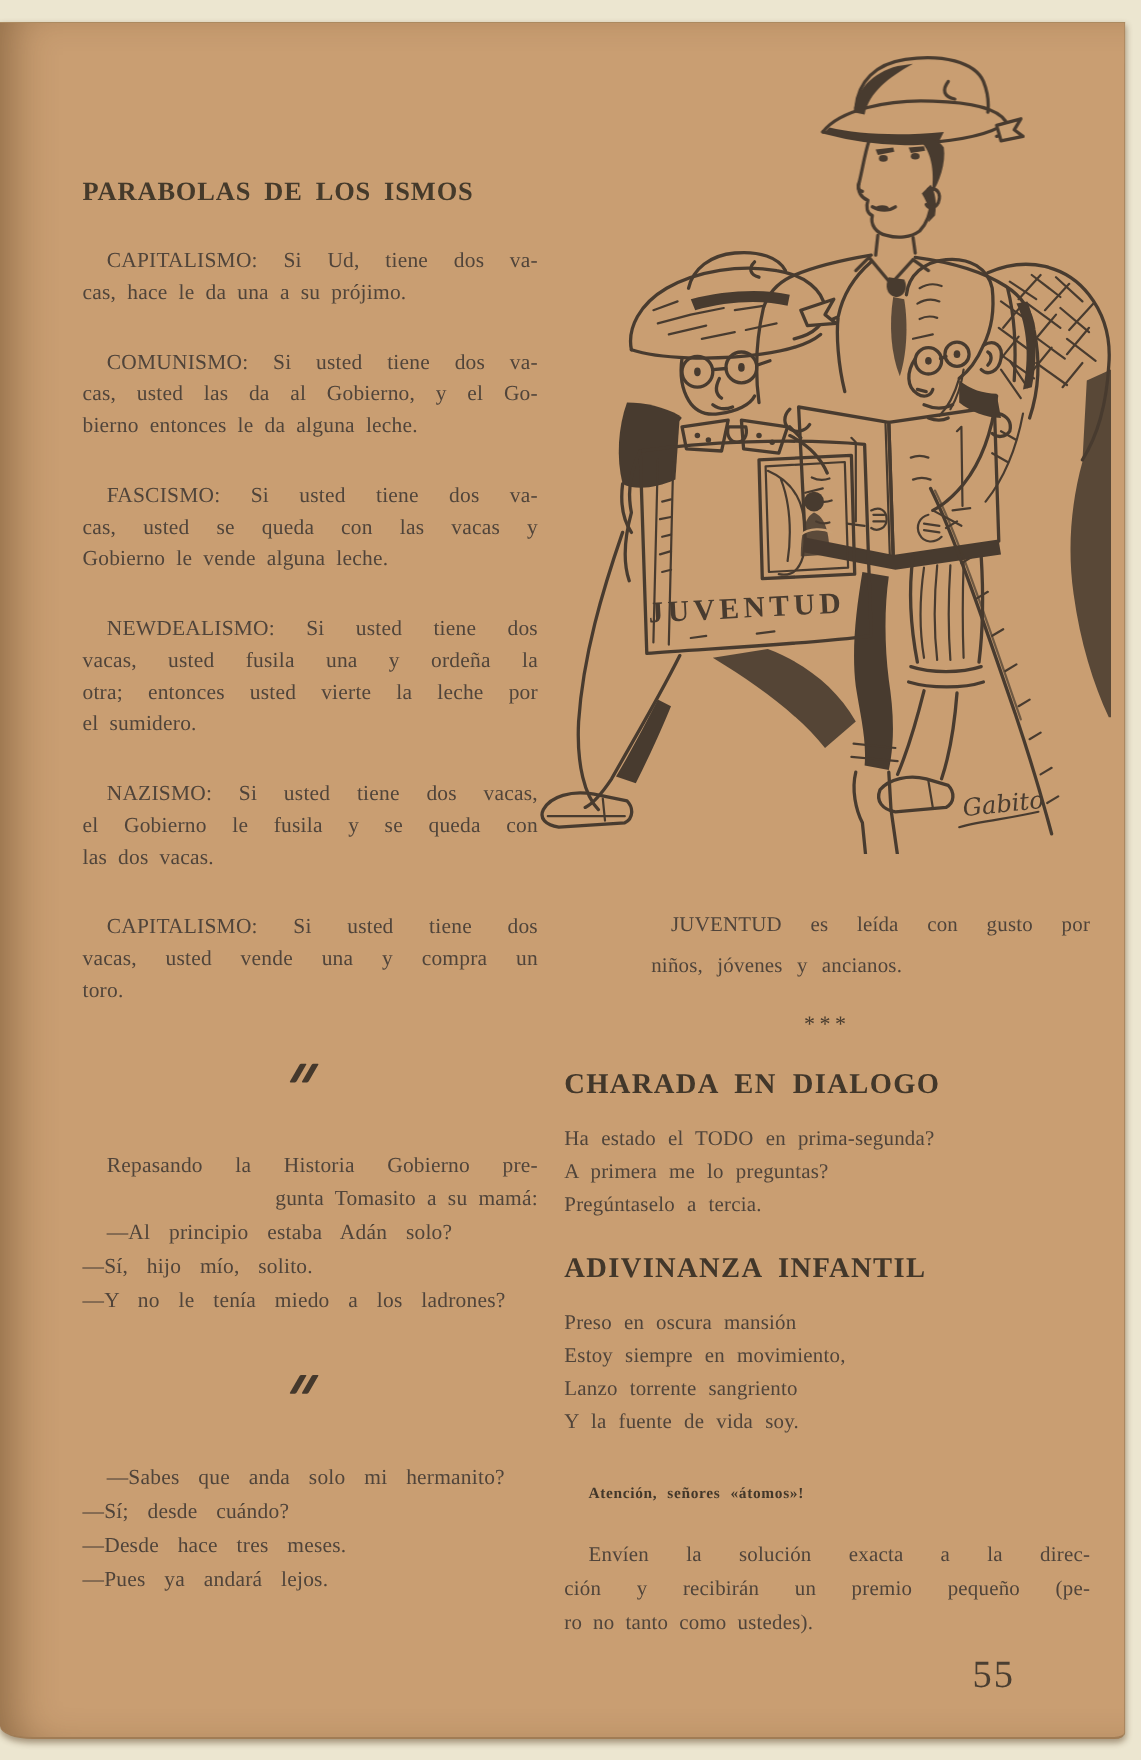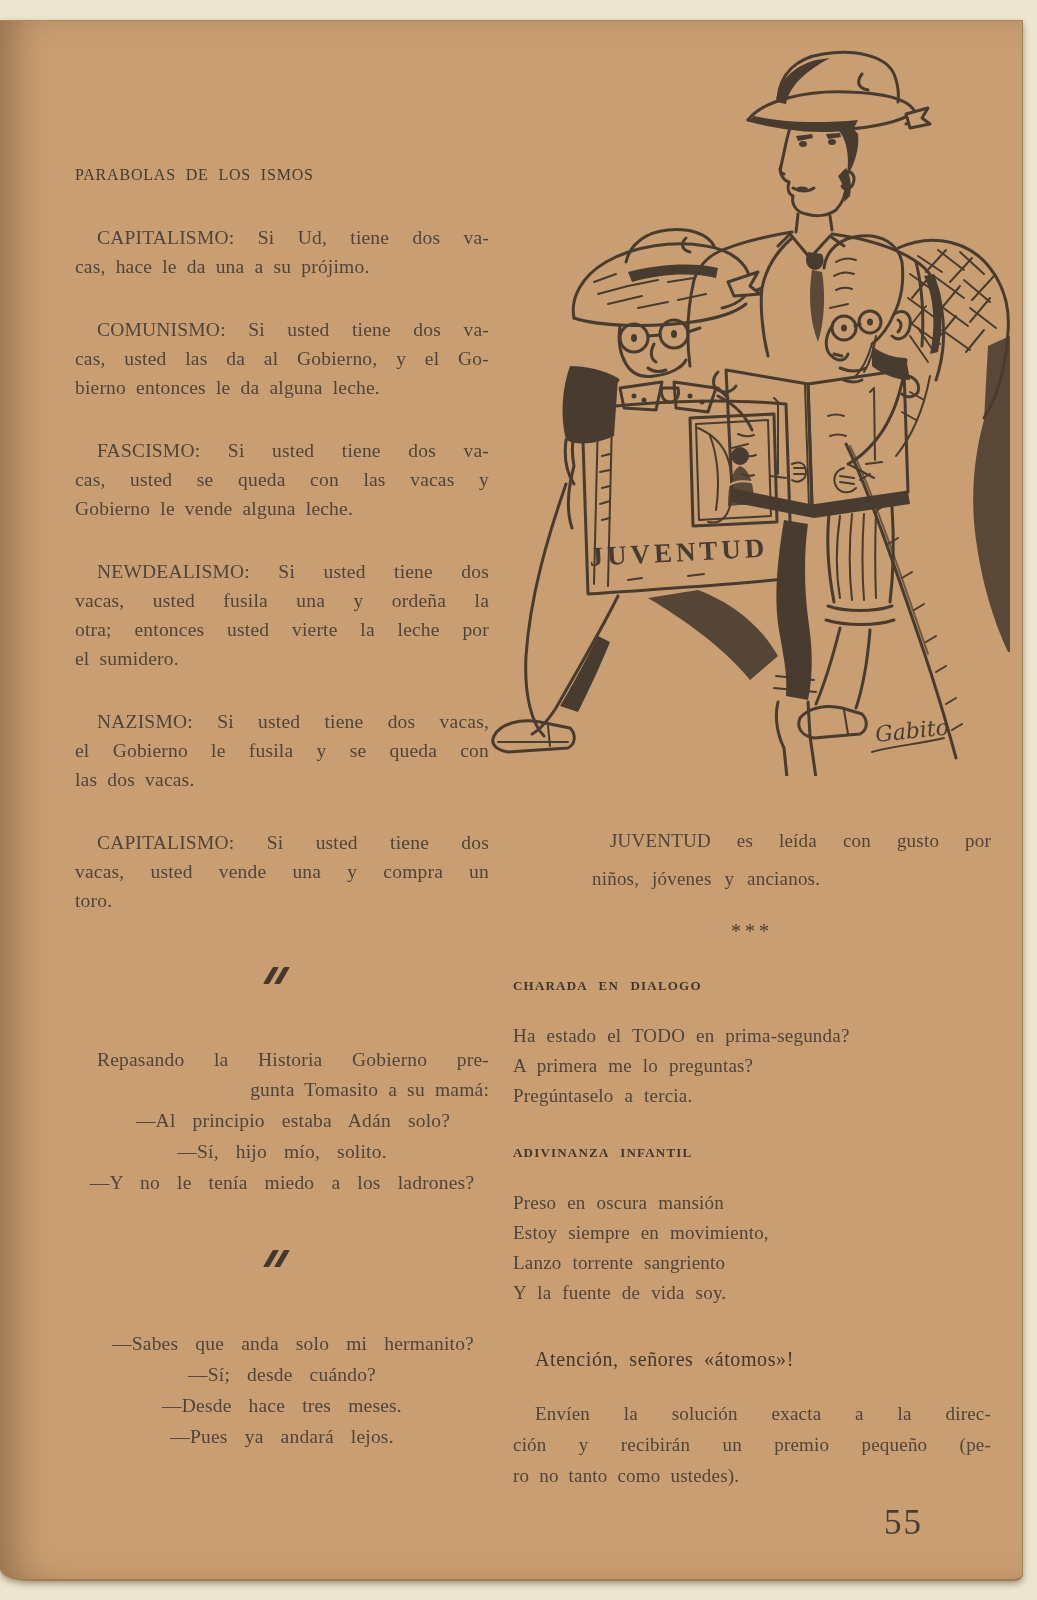--- a/index.html
+++ b/index.html
@@ -23,35 +23,35 @@
     border-right:1px solid #a3815a;
     border-bottom-left-radius:30px 12px;
     border-bottom-right-radius:10px 6px;
   }
   .col{position:absolute;color:#50443a;}
   .left-col{left:75px;top:160px;width:414px;font-size:19.5px;word-spacing:5px;letter-spacing:.2px;}
   .right-col{left:513px;top:822px;width:478px;font-size:19px;word-spacing:5px;letter-spacing:.2px;}
   .line{line-height:29px;}
   .jl{text-align:justify;text-align-last:justify;}
   .ind{padding-left:22px;}
-  .blk.title{font-size:16px;font-weight:400;letter-spacing:.8px;word-spacing:5px;color:#453a2b;margin-bottom:33px;line-height:30px;}
+  .blk.title{font-size:24px;font-weight:700;letter-spacing:.8px;word-spacing:5px;color:#453a2b;margin-bottom:33px;line-height:30px;}
   .left-col .blk.para{margin-bottom:34px;}
   .left-col .blk.para .line{line-height:29px;}
-  .left-col .blk.verse .line{line-height:31px;word-spacing:12px;text-align:center;}
+  .left-col .blk.verse .line{line-height:31px;word-spacing:12px;}
   .blk.tight{margin-bottom:0 !important;}
   .left-col .blk.para.tight .line{line-height:30px;text-align:right;}
   .blk.slashes{height:22px;padding-left:193px;margin:52px 0 56px;}
   .slash{display:inline-block;width:6px;height:17px;background:#44382c;transform:skewX(-30deg);margin-right:5px;border-radius:1px;}
   .right-col .blk.caption{margin-left:79px;}
   .right-col .blk.caption .line{line-height:38px;word-spacing:8px;}
   .right-col .blk.caption .ind{padding-left:18px;}
   .right-col .blk.stars{margin:20px 0 0;text-align:center;font-size:20px;letter-spacing:4px;line-height:26px;color:#483c2f;}
-  .right-col .blk.heading{font-weight:700;font-size:13px;letter-spacing:1.2px;word-spacing:7px;line-height:30px;color:#42372a;margin:27px 0 20px;}
+  .right-col .blk.heading{font-weight:700;font-size:26px;letter-spacing:1.2px;word-spacing:7px;line-height:30px;color:#42372a;margin:27px 0 20px;}
   .right-col .blk.verse .line{line-height:30px;word-spacing:6px;}
-  .right-col .blk.subheading{font-weight:400;font-size:20px;letter-spacing:.6px;word-spacing:5px;line-height:30px;color:#42372a;margin:36px 0 24px 22px;}
+  .right-col .blk.subheading{font-weight:700;font-size:14px;letter-spacing:.6px;word-spacing:5px;line-height:30px;color:#42372a;margin:36px 0 24px 22px;}
   .right-col .blk.para .line{line-height:31px;}
   .pageno{position:absolute;left:884px;top:1503px;font-size:35px;letter-spacing:2px;color:#4a3e31;}
   .illu{position:absolute;left:478px;top:36px;width:532px;height:740px;}
   .illu svg{width:100%;height:100%;}
 </style>
 </head>
 <body>
 
 <div class="scan">
   <div class="page"></div>

